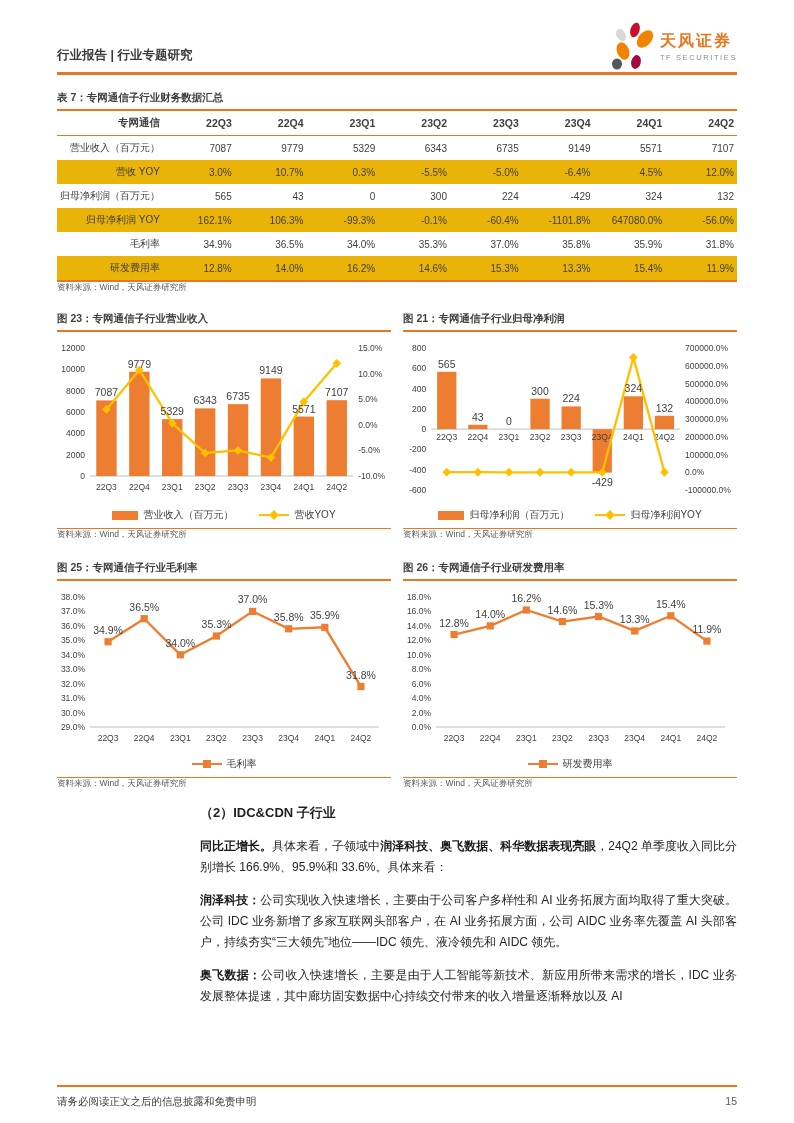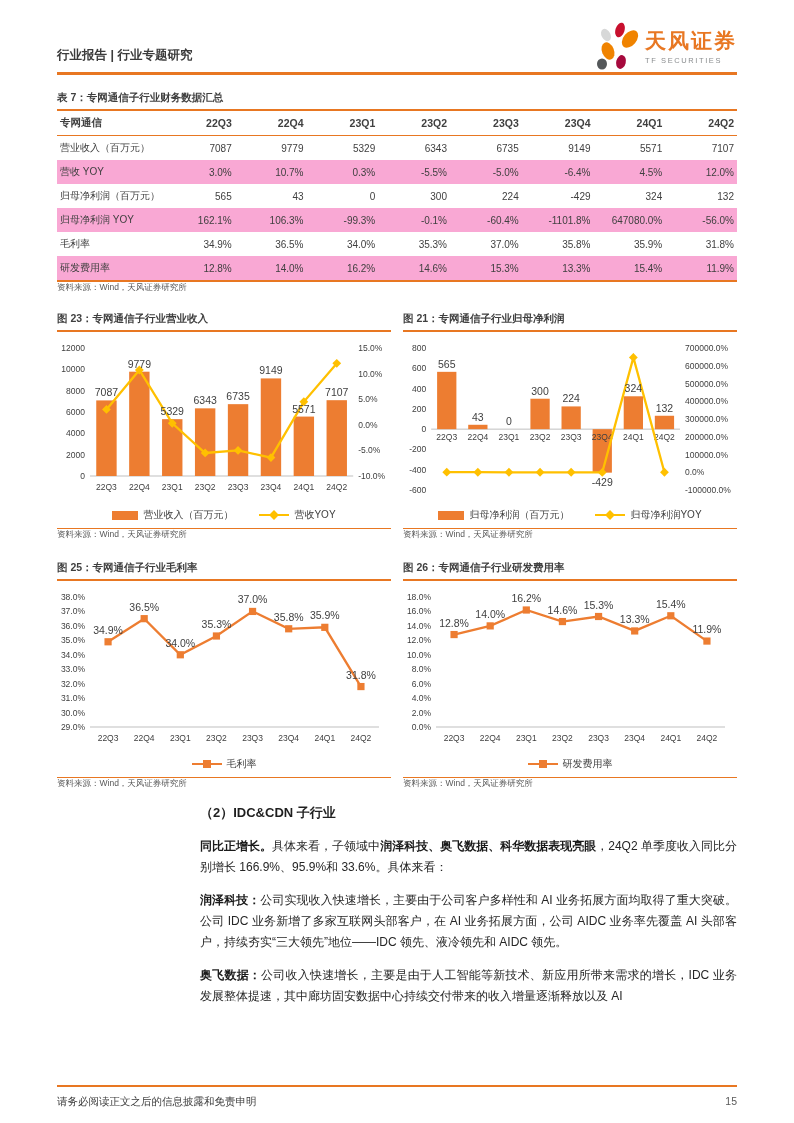--- a/index.html
+++ b/index.html
@@ -4,34 +4,34 @@
 <style>
   * { margin:0; padding:0; box-sizing:border-box; }
   html,body { width:794px; height:1123px; background:#ffffff; overflow:hidden;
     font-family:"Liberation Sans","DejaVu Sans",sans-serif; color:#404040; }
   .page { position:relative; width:794px; height:1123px; padding:0 57px; }
 
   
   .header { display:flex; justify-content:space-between; align-items:flex-end; padding-top:22px; }
   .breadcrumb { font-size:12.5px; font-weight:bold; color:#3b3b3b; padding-bottom:6px; }
   .brand { display:flex; align-items:center; gap:6px; }
-  .brand-text .brand-name { font-size:21px; font-weight:bold; color:#E87722; letter-spacing:2px; }
+  .brand-text .brand-name { font-size:16px; font-weight:bold; color:#E87722; letter-spacing:2px; }
   .brand-text .brand-sub { font-size:7.5px; color:#8a8d8f; letter-spacing:1.6px; margin-top:1px; }
   .header-rule { height:3px; background:#E87722; margin-top:2px; }
 
   
   .table-block { margin-top:16px; }
   .table-title { font-size:10.5px; font-weight:bold; color:#3f3f3f; margin-bottom:4px; }
   table.fin { width:100%; border-collapse:collapse; border-top:2.5px solid #E87722;
     border-bottom:2.5px solid #E87722; font-size:10px; table-layout:fixed; }
   table.fin thead tr { border-bottom:1.5px solid #E87722; }
   table.fin th, table.fin td { padding:5px 3px; text-align:right; color:#404040; vertical-align:middle; }
   table.fin th { font-weight:bold; font-size:10.5px; }
-  table.fin .label { text-align:left; width:106px; }
-  table.fin tr.shaded { background:#f9a8d4; }
+  table.fin .label { text-align:right; width:106px; }
+  table.fin tr.shaded { background:#eab308; }
   .source { font-size:8.5px; color:#595959; }
 
   
   .charts-grid { display:grid; grid-template-columns:334px 334px; column-gap:12px; row-gap:20px; margin-top:18px; }
   .chart-panel { width:334px; }
   .chart-title { font-size:10.5px; font-weight:bold; color:#3f3f3f; padding-bottom:4px;
     border-bottom:2px solid #E87722; margin-bottom:4px; }
   svg.chart { display:block; }
   svg.chart text.tick { font-size:8.5px; fill:#404040; font-family:"Liberation Sans",sans-serif; }
   svg.chart text.dlabel { font-size:10.5px; fill:#3f3f3f; font-family:"Liberation Sans",sans-serif; }

